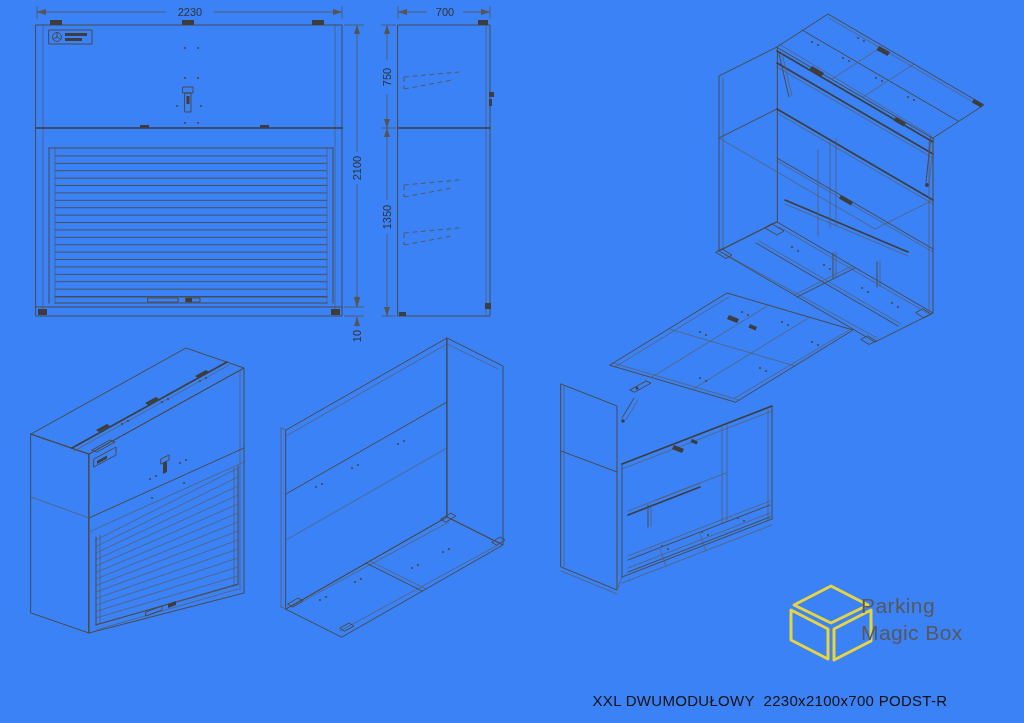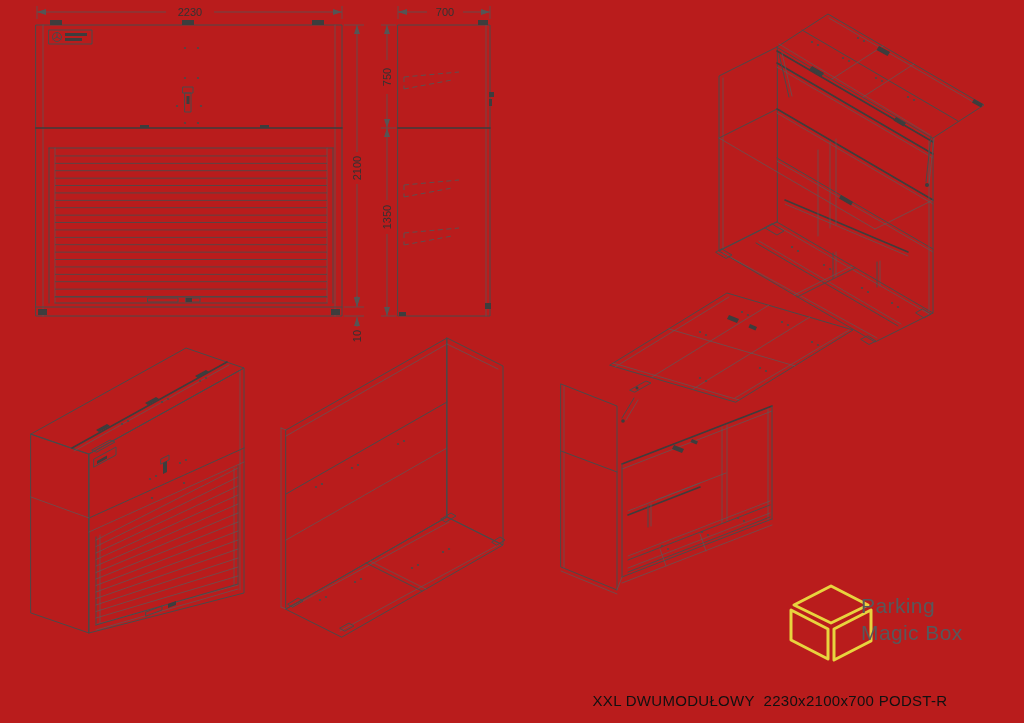--- a/index.html
+++ b/index.html
@@ -1,16 +1,16 @@
 <!DOCTYPE html>
 <html><head>
 <meta charset="utf-8">
 <style>
   html,body{margin:0;padding:0;background:#fff;}
-  .stage{position:relative;width:1024px;height:723px;background:#b91c1c;overflow:hidden;
+  .stage{position:relative;width:1024px;height:723px;background:#3b82f6;overflow:hidden;
          font-family:"Liberation Sans",sans-serif;}
   svg{position:absolute;left:0;top:0;}
   .ln{stroke:#4a4a4a;stroke-width:1;fill:none;stroke-linejoin:round;stroke-linecap:round}
   .lt{stroke:#5a5a5a;stroke-width:.7;fill:none;stroke-linecap:round}
   .lb{stroke:#3d3d3d;stroke-width:1.6;fill:none;stroke-linecap:round}
   .dim{stroke:#555;stroke-width:.8;fill:none}
   .dsh{stroke:#555;stroke-width:.9;fill:none;stroke-dasharray:5 3.5}
   .fil{fill:#3d3d3d;stroke:none}
   .dot{fill:#4a4a4a}
   text{font-family:"Liberation Sans",sans-serif}

